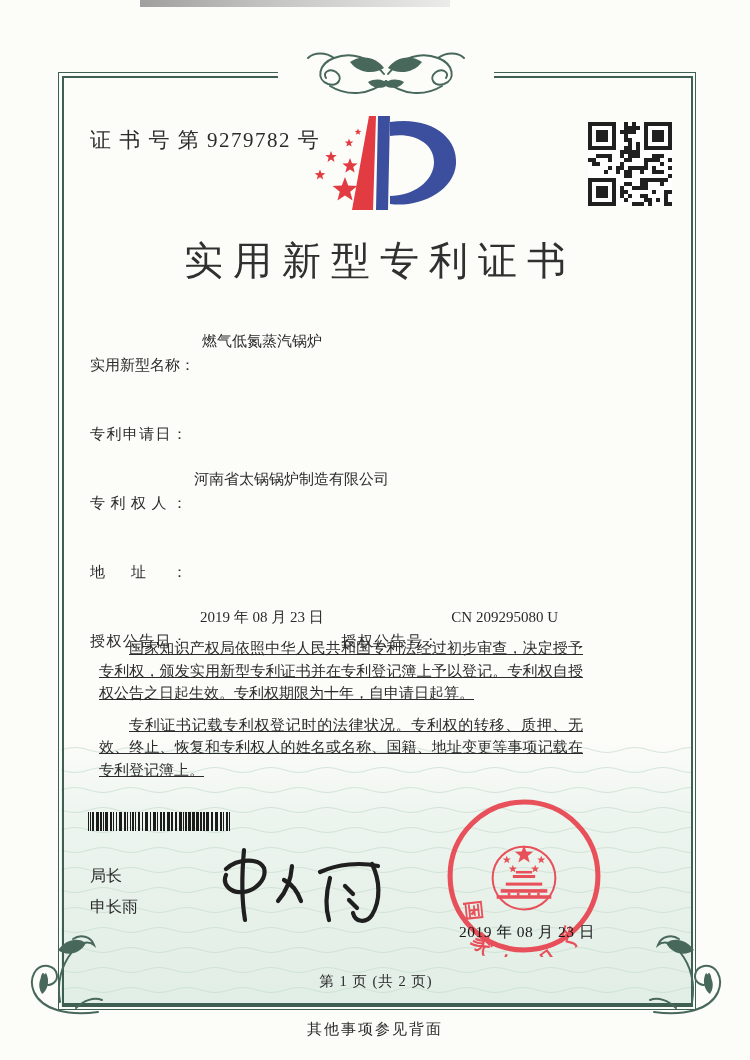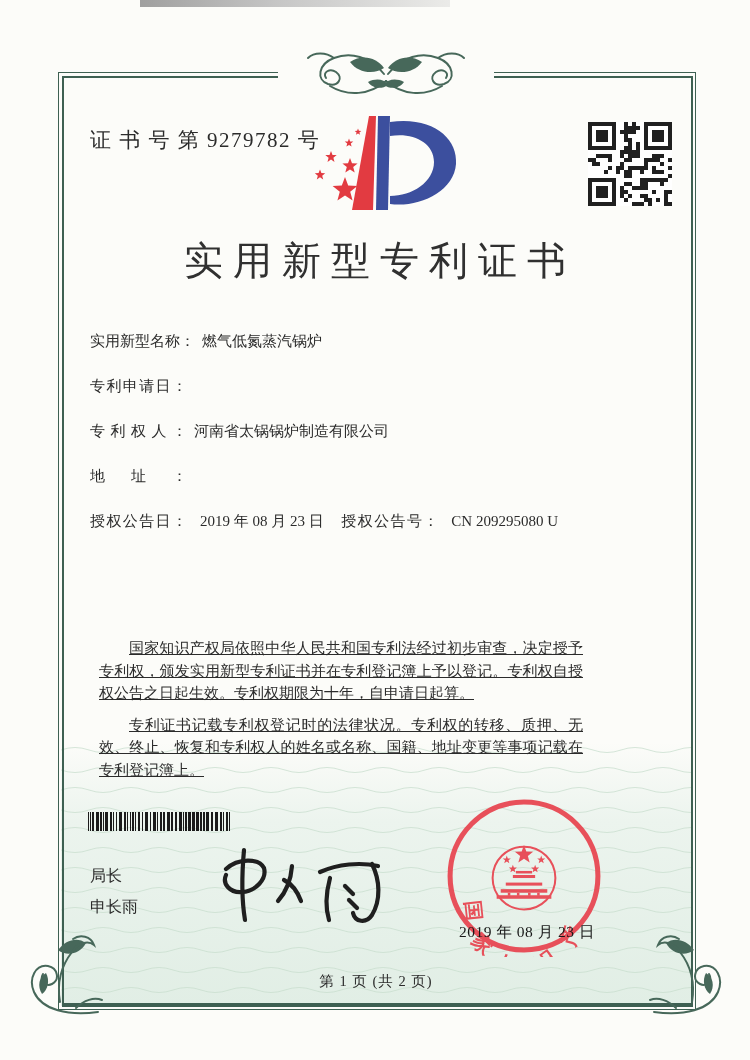--- a/index.html
+++ b/index.html
@@ -38,21 +38,21 @@
 
   .cert-no{position:absolute;left:90px;top:126px;font-size:21px;letter-spacing:1.5px;z-index:4;}
   .logo{position:absolute;left:306px;top:110px;width:164px;height:110px;z-index:4;}
   .qr{position:absolute;left:588px;top:122px;width:84px;height:84px;z-index:4;}
   .title{position:absolute;left:0;top:234px;width:100%;text-align:center;
     font-size:39px;letter-spacing:10px;text-indent:10px;color:#303030;font-weight:500;z-index:4;}
 
   .fields{position:absolute;left:90px;top:330px;width:468px;font-size:15px;z-index:4;}
   .field-row{display:flex;margin-bottom:22px;line-height:23px;}
   .field-row.inventor{margin-bottom:4px;}
-  .field-label{flex:0 0 97px;text-align:justify;text-align-last:justify;white-space:nowrap;}
+  .field-label{flex:0 0 97px;text-align:justify;text-align-last:justify;white-space:nowrap;margin-top:24px;}
   .field-value{margin-left:7px;flex:1;}
   .auth-row{display:flex;justify-content:space-between;line-height:23px;}
   .auth-row .pair{display:flex;gap:6px;}
 
   .paragraphs{position:absolute;left:90px;top:628px;width:502px;font-size:15px;
     line-height:22.5px;text-align:justify;z-index:4;}
   .paragraphs p{margin:9px;text-indent:2em;text-decoration:underline;}
 
   .barcode{position:absolute;left:88px;top:812px;width:158px;height:19px;
     display:flex;align-items:stretch;z-index:4;}
@@ -387,14 +387,15 @@
       <rect x="53" y="99" width="54" height="3.5"></rect>
       <rect x="64" y="96.5" width="2.5" height="3"></rect>
       <rect x="73" y="96.5" width="2.5" height="3"></rect>
       <rect x="84" y="96.5" width="2.5" height="3"></rect>
       <rect x="93" y="96.5" width="2.5" height="3"></rect>
     </g>
   </svg>
   <div class="seal-date">2019 年 08 月 23 日</div>
 
   <div class="page-info">第 1 页 (共 2 页)</div>
+  <div class="footer-note">其他事项参见背面</div>
 
 </div>
 
 </body></html>

